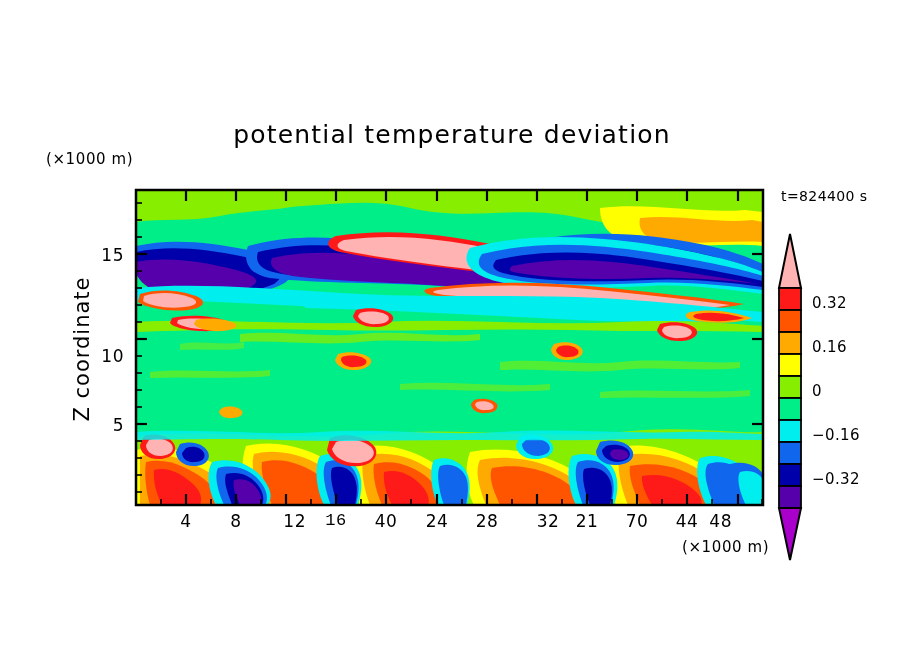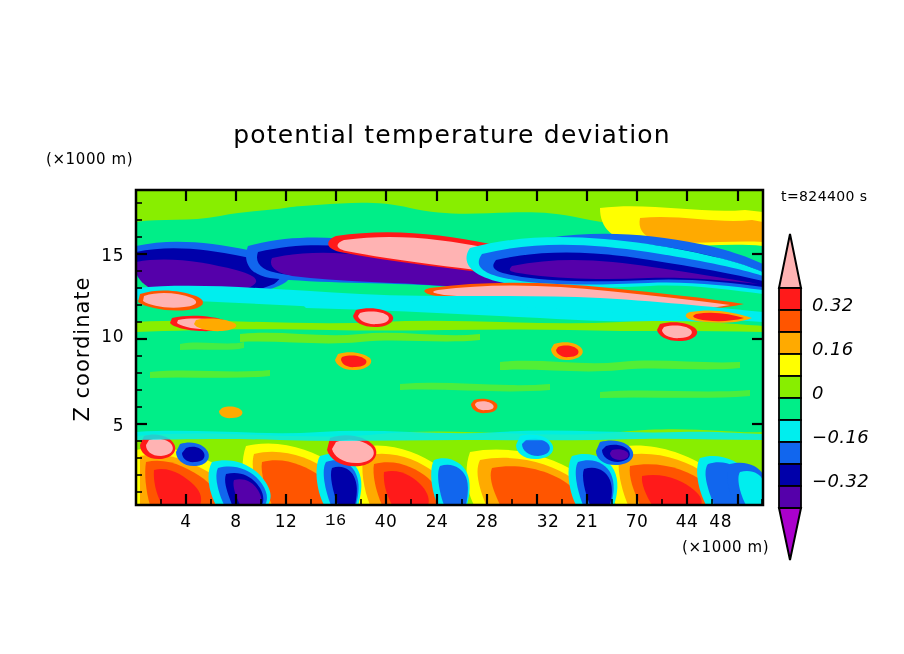--- a/index.html
+++ b/index.html
@@ -25,21 +25,21 @@
     font-size:21px;letter-spacing:1px;
   }
   #yaxis-title{
     left:-18px;top:305px;width:200px;text-align:center;
     font-size:21px;letter-spacing:1px;
     transform:rotate(-90deg);transform-origin:50% 50%;
   }
 
   .xtick-label{font-size:17px;text-align:center;width:40px;top:479px;}
   .ytick-label{font-size:17px;text-align:right;width:40px;}
-  .cb-label{font-size:18px;letter-spacing:0.4px;font-style:italic;}
+  .cb-label{font-size:15px;letter-spacing:0.4px;}
 
   svg{position:absolute;left:0;top:0;display:block;}
 </style>
 </head>
 <body>
 
 <div class="stage">
 
   <div class="txt" id="chart-title">potential temperature deviation</div>
   <div class="txt" id="zunit-label">(×1000 m)</div>
@@ -351,33 +351,33 @@
       <rect x="779" y="410" width="22" height="22" fill="#1166ee" stroke="#000" stroke-width="1.8"></rect>
       <rect x="779" y="432" width="22" height="22" fill="#0000aa" stroke="#000" stroke-width="1.8"></rect>
       <rect x="779" y="454" width="22" height="22" fill="#5500aa" stroke="#000" stroke-width="1.8"></rect>
 
       <polygon points="790,528 801,476 779,476" fill="#aa00cc" stroke="#000000" stroke-width="2"></polygon>
     </g>
   </svg>
 
   <div class="txt xtick-label" style="left:166px;">4</div>
   <div class="txt xtick-label" style="left:216px;">8</div>
-  <div class="txt xtick-label" style="left:266px;">12</div>
+  <div class="txt xtick-label" style="left:266px;text-align:right;">12</div>
   <div class="txt xtick-label" style="left:316px;font-family:Liberation Mono, monospace;">16</div>
   <div class="txt xtick-label" style="left:366px;">40</div>
   <div class="txt xtick-label" style="left:417px;">24</div>
   <div class="txt xtick-label" style="left:467px;">28</div>
   <div class="txt xtick-label" style="left:528px;">32</div>
   <div class="txt xtick-label" style="left:567px;">21</div>
   <div class="txt xtick-label" style="left:617px;">70</div>
   <div class="txt xtick-label" style="left:667px;">44</div>
   <div class="txt xtick-label" style="left:692px;text-align:right;">48</div>
 
   <div class="txt ytick-label" style="left:84px;top:383px;">5</div>
-  <div class="txt ytick-label" style="left:84px;top:294px;">10</div>
+  <div class="txt ytick-label" style="left:84px;top:314px;">10</div>
   <div class="txt ytick-label" style="left:84px;top:213px;">15</div>
 
   <div class="txt cb-label" style="left:812px;top:262px;">0.32</div>
   <div class="txt cb-label" style="left:812px;top:306px;">0.16</div>
   <div class="txt cb-label" style="left:812px;top:350px;">0</div>
   <div class="txt cb-label" style="left:812px;top:394px;">−0.16</div>
   <div class="txt cb-label" style="left:812px;top:438px;">−0.32</div>
 
 </div>
 

